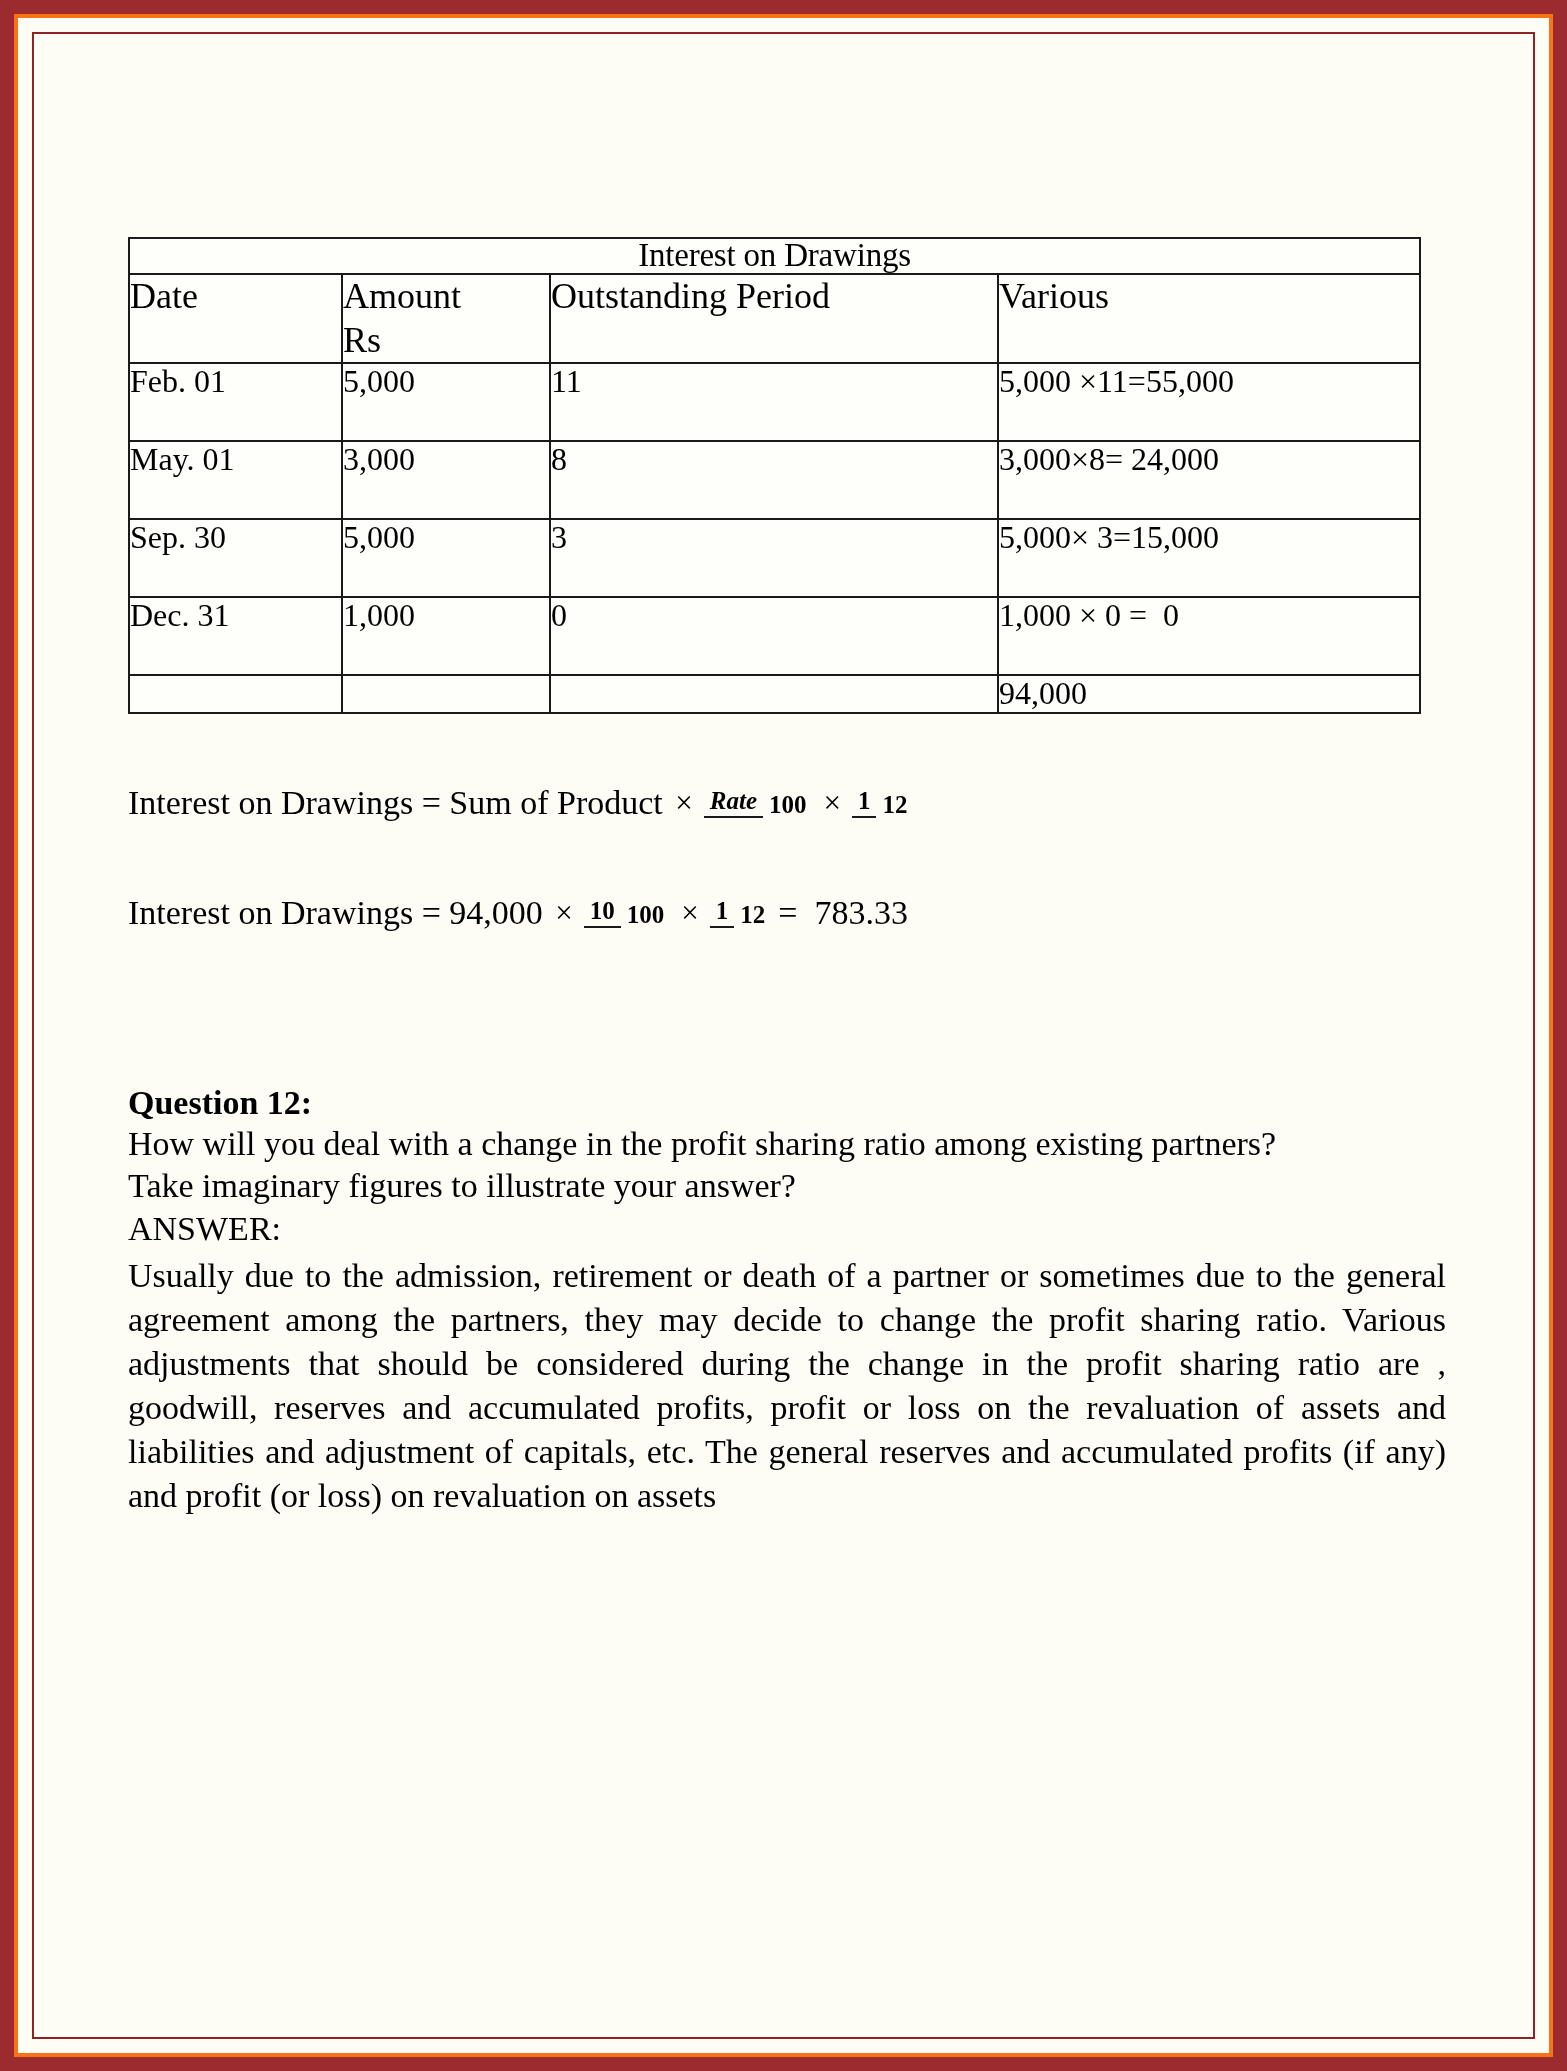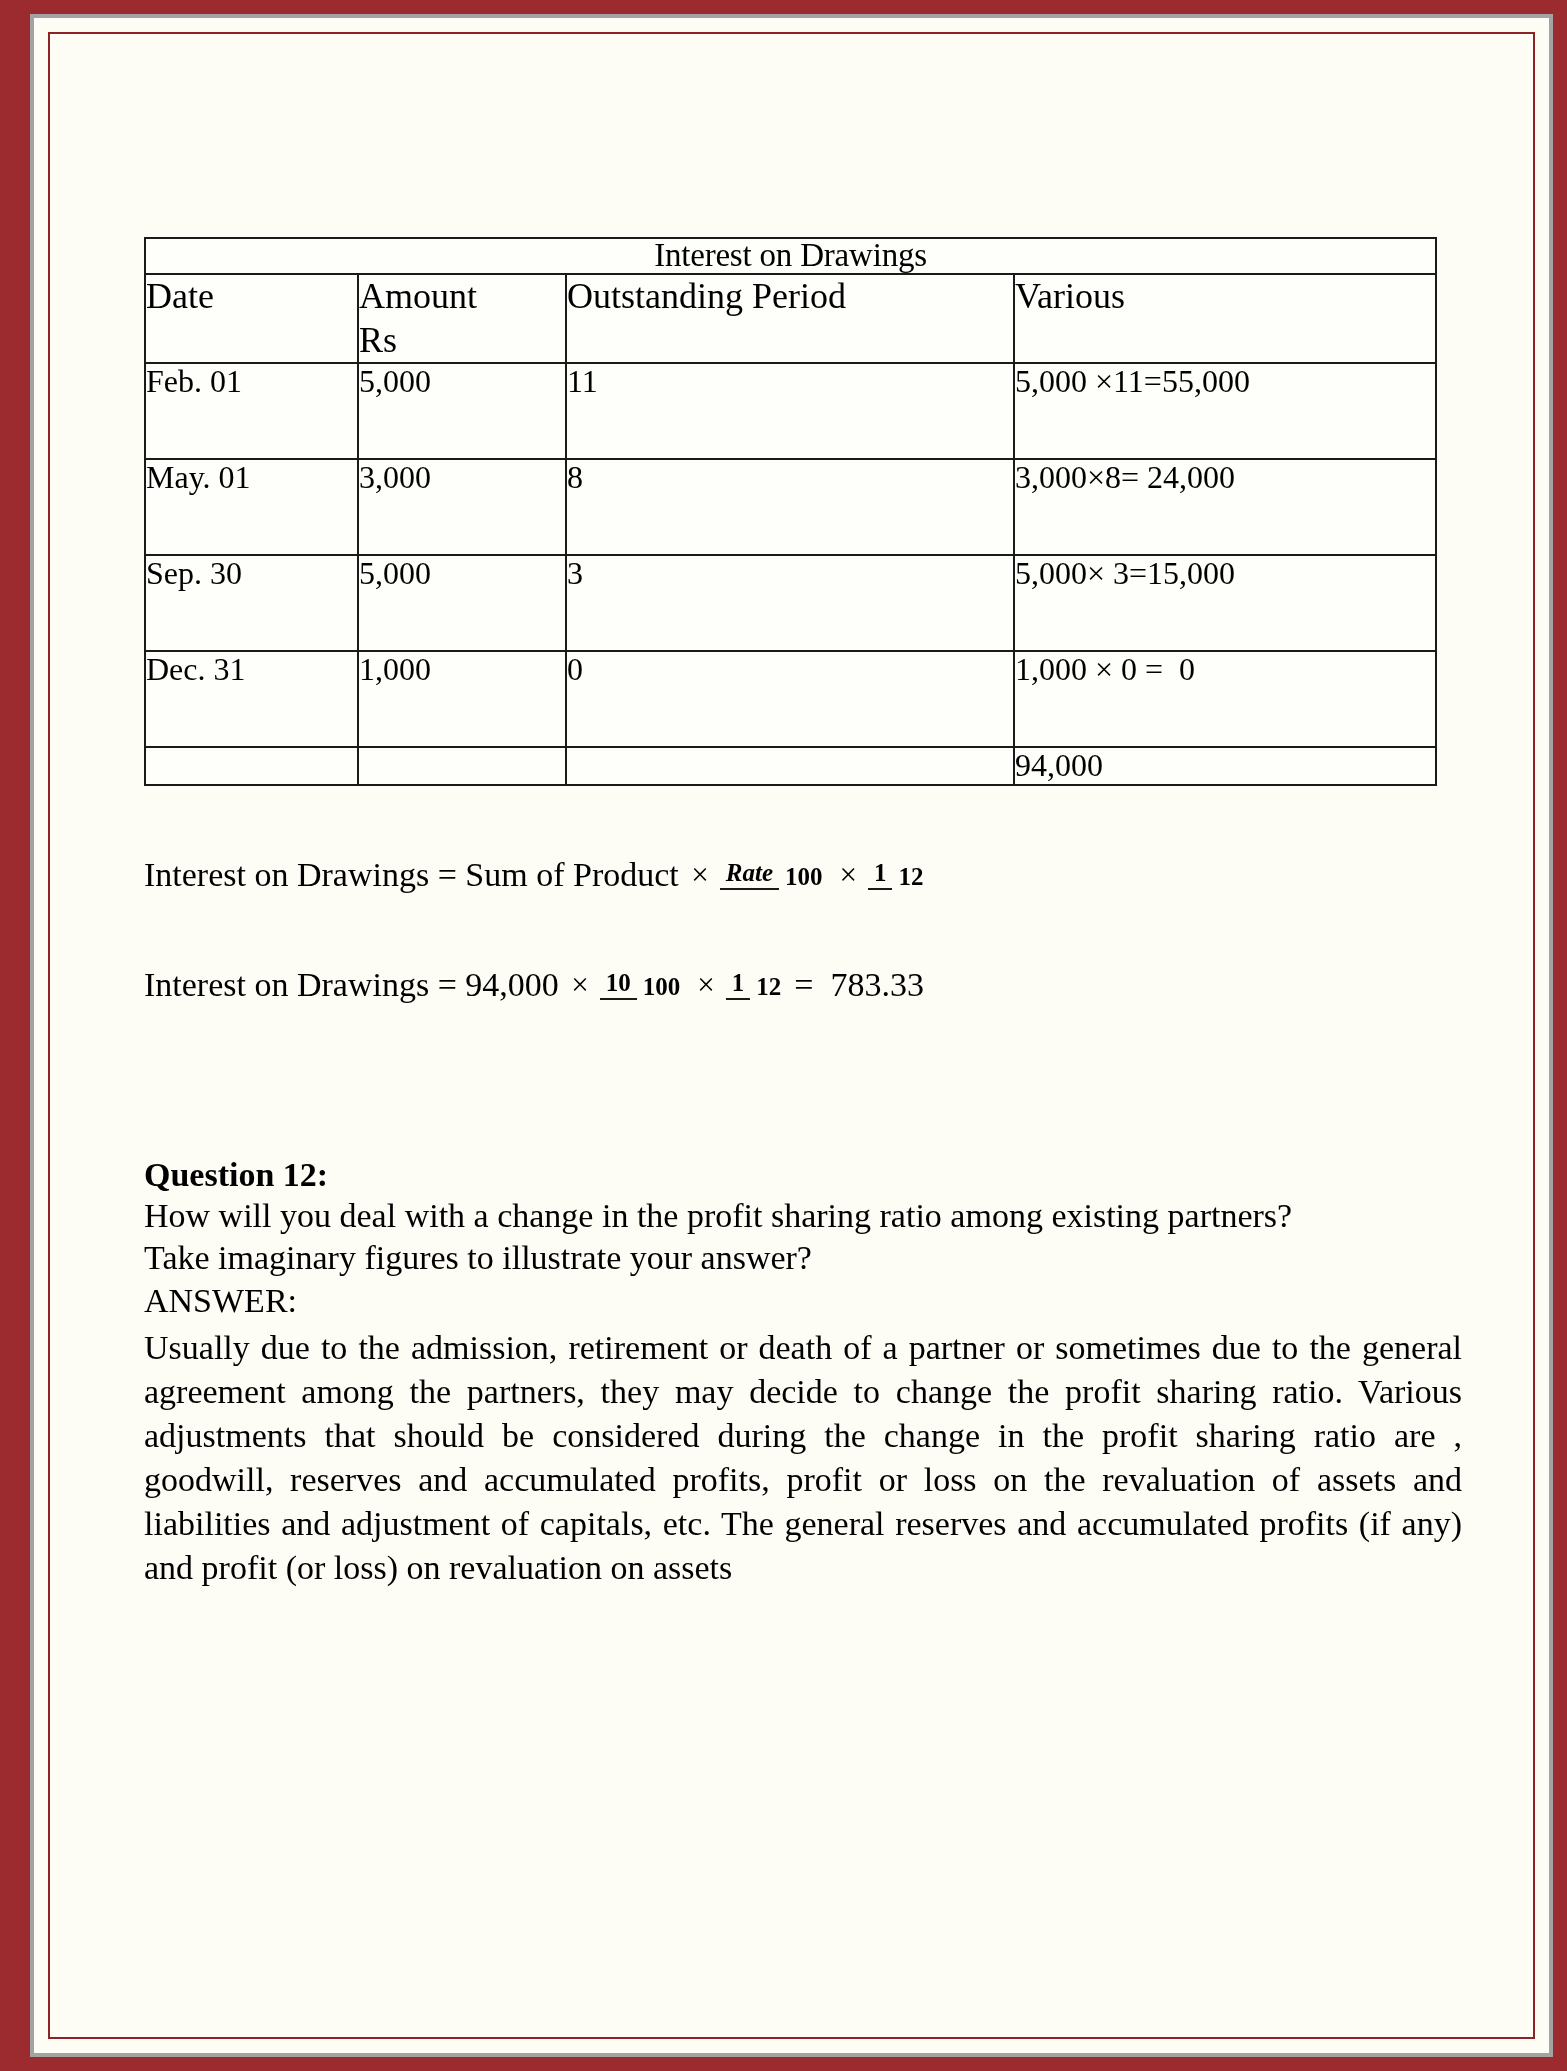--- a/index.html
+++ b/index.html
@@ -15,23 +15,22 @@
   }
 
   
   .page-frame {
     position: absolute;
     left: 14px;
     top: 14px;
     right: 14px;
     bottom: 14px;
     background: #fdfdf6;
-    border: 4px solid #a3a3a3;
-    box-sizing: border-box;
-    margin-left: 16px;
+    border: 4px solid #f97316;
+    box-sizing: border-box;
   }
   .page-inner {
     position: absolute;
     left: 14px;
     top: 14px;
     right: 14px;
     bottom: 14px;
     background: #fdfdf6;
     border: 2px solid #8e2226;
     box-sizing: border-box;
@@ -81,21 +80,21 @@
     height: 79px;
     box-sizing: border-box;
   }
   .hdr-cell .sub {
     display: block;
   }
   .data-cell {
     font-size: 32px;
     line-height: 1.1;
     padding: 12px 0 40px 12px;
-    height: 96px;
+    height: 78px;
     box-sizing: border-box;
     white-space: pre;
   }
   .total-cell {
     font-size: 32px;
     line-height: 1.1;
     padding: 6px 0 8px 12px;
     white-space: pre;
   }
   .blank-cell { padding: 0; }

